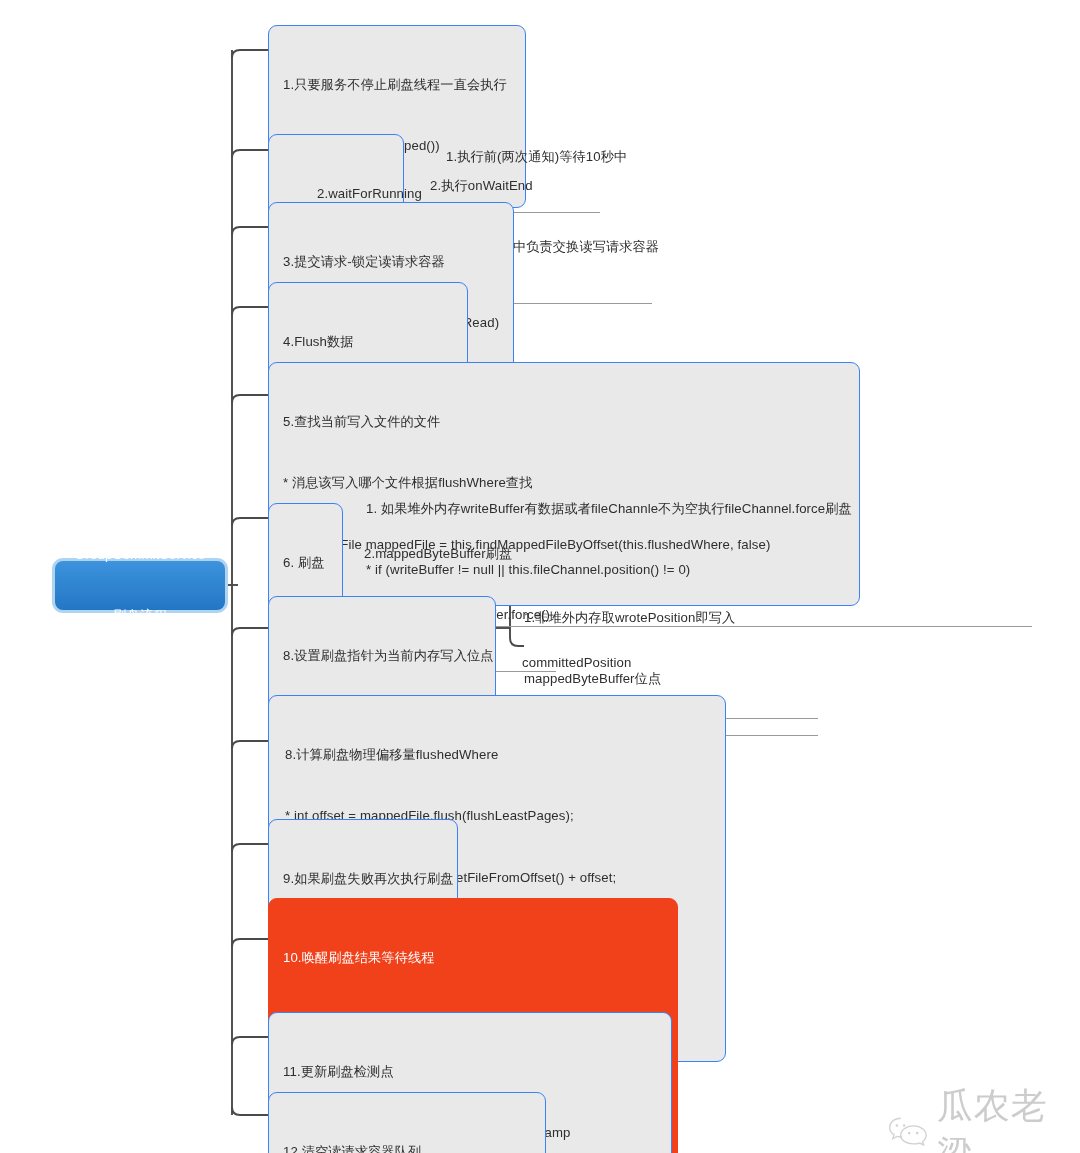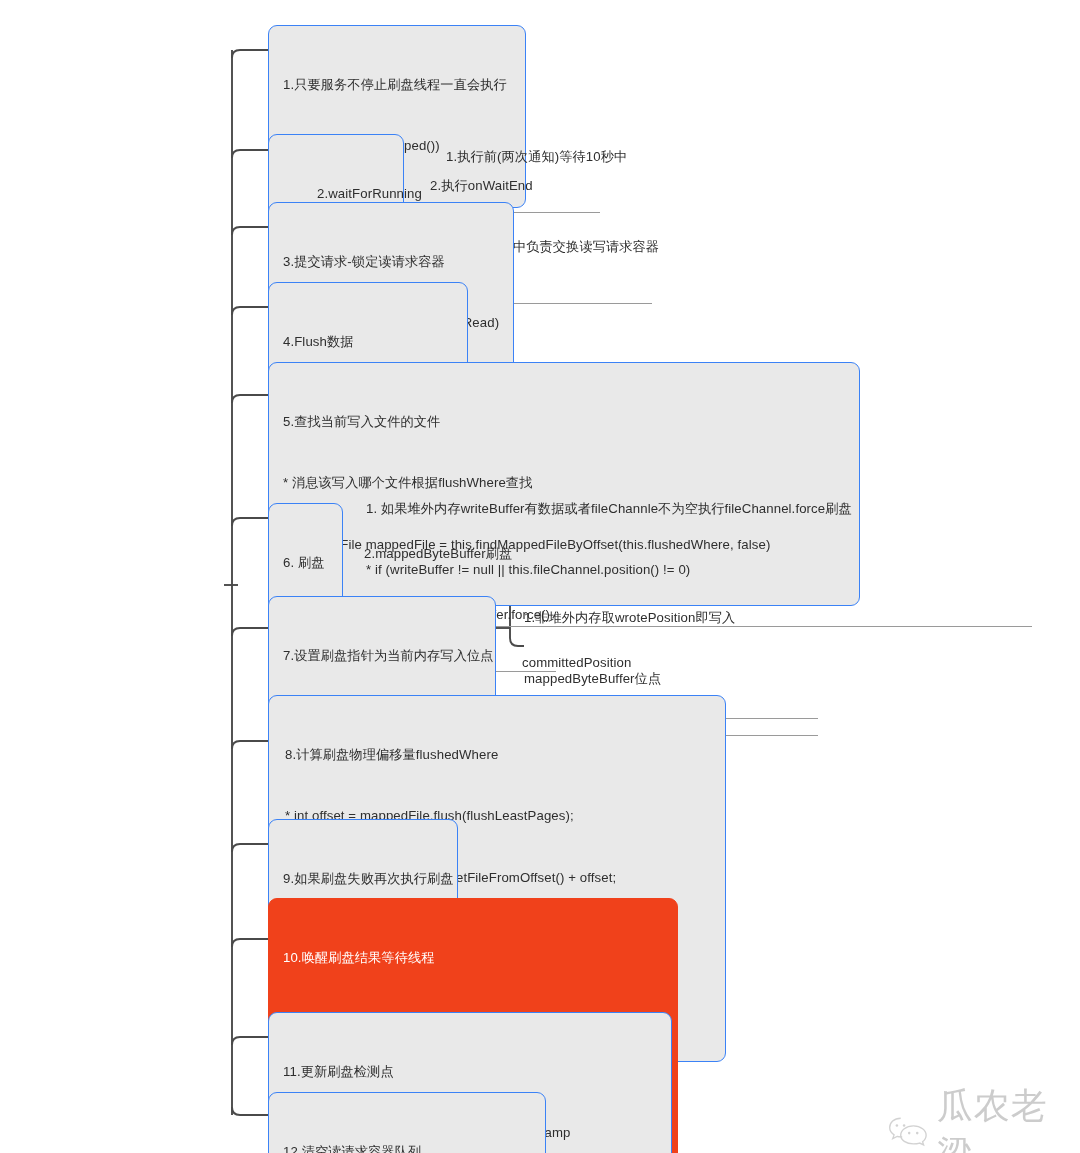--- a/index.html
+++ b/index.html
@@ -122,20 +122,26 @@
       <path d="M 339 518 L 352 518"></path>
       <path d="M 352 518 L 352 500 Q 352 492 360 492 L 370 492"></path>
       <path d="M 352 518 L 352 528 Q 352 536 360 536 L 366 536"></path>
 
       <path d="M 496 628 L 510 628"></path>
       <path d="M 510 628 L 510 606 Q 510 598 518 598 L 528 598"></path>
       <path d="M 510 628 L 510 638 Q 510 646 518 646 L 524 646"></path>
     </g>
   </svg>
 
+  <div class="node root" style="left:52px; top:558px; width:176px; height:55px;">
+    <div>
+      <span class="line">GroupCommitService</span>
+      <span class="line">刷盘流程</span>
+    </div>
+  </div>
 
   <div class="node" style="left:268px; top:25px; width:258px;">
     <span class="line">1.只要服务不停止刷盘线程一直会执行</span>
     <span class="line">  * while (!this.isStopped())</span>
   </div>
 
   <div class="node" style="left:268px; top:134px; width:136px;padding-left:48px;">
     <span class="line">2.waitForRunning</span>
   </div>
   <div class="subnode" style="left:440px; top:104px; width:160px;">
@@ -168,21 +174,21 @@
   <div class="subnode" style="left:360px; top:456px; width:672px;">
     <span class="line">1. 如果堆外内存writeBuffer有数据或者fileChannle不为空执行fileChannel.force刷盘</span>
     <span class="line">* if (writeBuffer != null || this.fileChannel.position() != 0)</span>
   </div>
   <div class="subnode" style="left:358px; top:501px; width:198px;">
     <span class="line">2.mappedByteBuffer刷盘</span>
     <span class="line">* this.mappedByteBuffer.force()</span>
   </div>
 
   <div class="node" style="left:268px; top:596px; width:228px;">
-    <span class="line">7.设置刷盘指针为当前内存写入位点</span>
+    <span class="line">8.设置刷盘指针为当前内存写入位点</span>
     <span class="line">* 即刷到什么位置了</span>
     <span class="line">* this.flushedPosition.set(value)</span>
   </div>
   <div class="subnode" style="left:518px; top:565px; width:300px;">
     <span class="line">1.非堆外内存取wrotePosition即写入</span>
     <span class="line">mappedByteBuffer位点</span>
   </div>
   <div class="subnode" style="left:516px; top:610px; width:302px;">
     <span class="line">committedPosition</span>
   </div>

